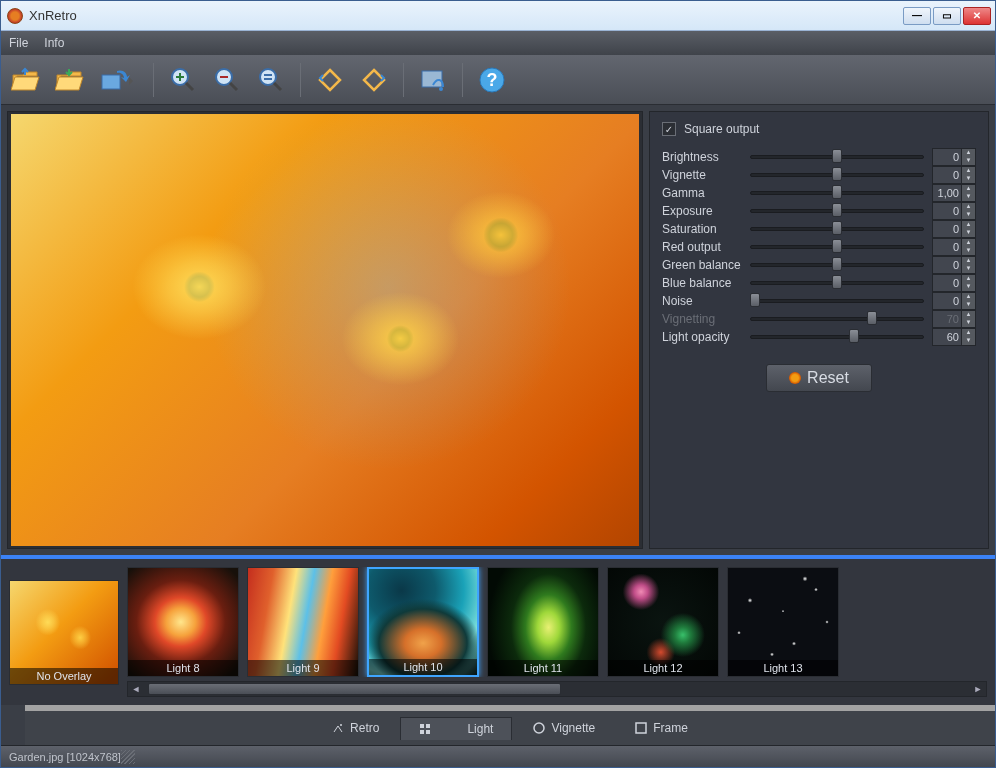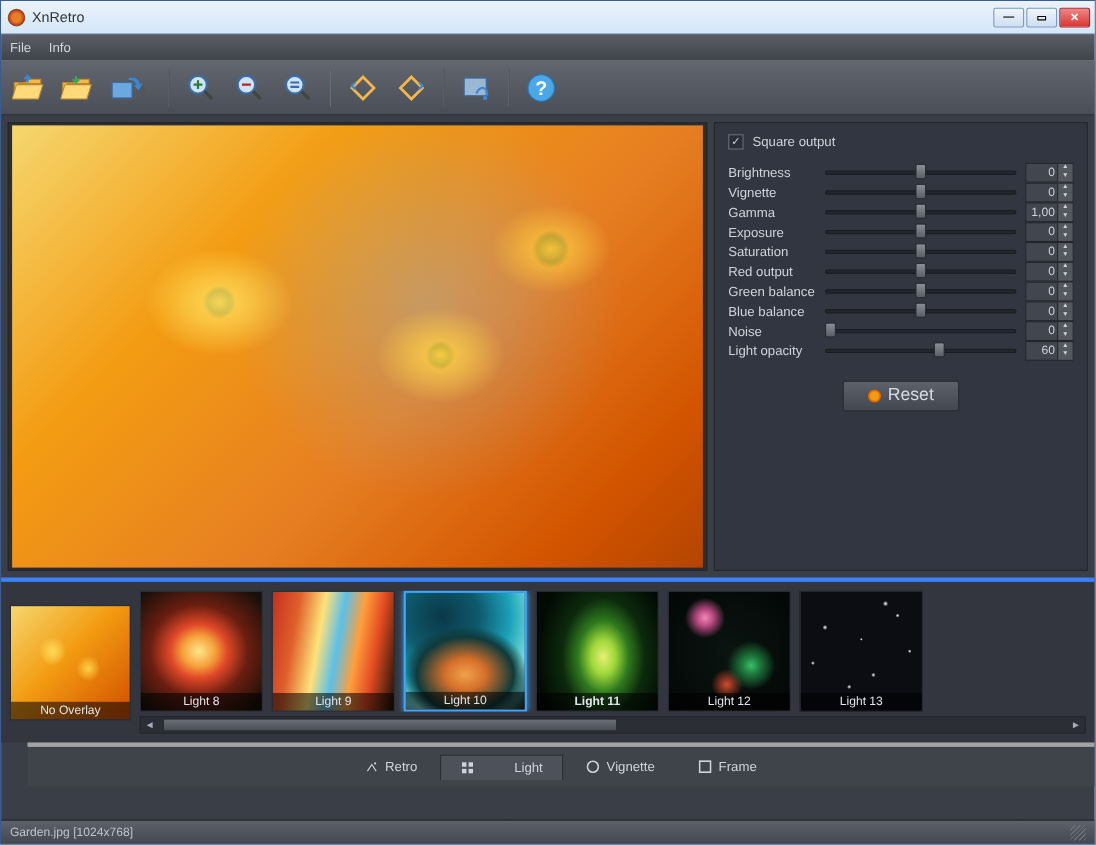--- a/index.html
+++ b/index.html
@@ -53,32 +53,32 @@
   position:relative;}
 .thumbstrip { flex:1; display:flex; flex-direction:column; gap:4px;}
 .thumbs { display:flex; gap:8px; overflow:hidden;}
 .thumb-item { width:112px; height:110px; border:1px solid #2a2d33; position:relative; cursor:pointer; flex-shrink:0;}
 .thumb-item.sel { border:2px solid #3fa5ff; box-shadow:0 0 6px #3fa5ff;}
 .thumb-item .cap { position:absolute; bottom:0; left:0; right:0; background:rgba(0,0,0,.55); color:#e0e4ec; font-size:11px; text-align:center; padding:2px 0;}
 .nooverlay .cap { position:absolute; bottom:0; left:0; right:0; background:rgba(0,0,0,.55); color:#e0e4ec; font-size:11px; text-align:center; padding:2px 0;}
 .hscroll { height:16px; background:#2b2e34; border:1px solid #23262b; display:flex; align-items:center;}
 .hscroll .sbar { height:12px; background:linear-gradient(#6a6e76,#4a4e56); border:1px solid #2a2d33; border-radius:2px; width:50%; margin-left:4px;}
 .hscroll .arr { width:16px; text-align:center; color:#aab; font-size:9px;}
-.tabs { height:40px; background:#3f434a; display:flex; align-items:center; justify-content:center; gap:2px; border-top:4px solid #a3a3a3;margin-left:24px;}
+.tabs { height:40px; background:#3f434a; display:flex; align-items:center; justify-content:center; gap:2px; border-top:6px solid #a3a3a3;margin-left:24px;}
 .tab { padding: 4px 18px; color:#cfd3db; font-size:12px; cursor:pointer; display:flex; align-items:center; gap:6px; border:1px solid transparent; background:#3f434a;}
 .tab.active { background:#4d5159; border:1px solid #2a2d33; border-bottom:none;gap:36px;}
 .tab .ticon{width:12px;height:12px;}
-.status { height:22px; background:linear-gradient(#5d616a,#43474f); color:#bfc3cb; font-size:11px; display:flex; align-items:center; padding:0 8px; border-top:1px solid #23262b; justify-content:space-between;margin-top:30px;}
+.status { height:22px; background:linear-gradient(#5d616a,#43474f); color:#bfc3cb; font-size:11px; display:flex; align-items:center; padding:0 8px; border-top:1px solid #23262b; }
 .grip{width:14px;height:14px;background:repeating-linear-gradient(135deg,#6a6e76 0,#6a6e76 1px,transparent 1px,transparent 3px);}
 
 .l7{background:radial-gradient(circle at 40% 50%,#f7d860 0%,#e67e22 25%,#7a2e0e 55%,#1a0d06 90%);}
 .l8{background:radial-gradient(ellipse at 48% 50%,#ffe68c 0%,#f6a23c 18%,#e04828 32%,#6a1e10 55%,#17100a 92%);}
 .l9{background:linear-gradient(100deg,#c42e1e 0%,#e0602c 20%,#ffe27a 38%,#5cc0e8 52%,#ff9f3c 66%,#e34b22 80%,#151008 100%);}
 .l10{background:radial-gradient(ellipse 120% 95% at 50% 70%,#f0a24a 0%,#d6702a 14%,#0f3a3a 34%,transparent 44%), radial-gradient(circle at 30% 20%,#0a3848 0%,#0e5a6c 30%,#1aa2b8 55%,#7fe0dc 75%,#0a2a2a 100%);}
-.l11{background:radial-gradient(ellipse 55% 80% at 55% 55%,#e8f074 0%,#9fd83a 18%,#2f7a1e 38%,#0c2a0c 62%,#020a04 100%);font-weight:bold;}
+.l11{background:radial-gradient(ellipse 55% 80% at 55% 55%,#e8f074 0%,#9fd83a 18%,#2f7a1e 38%,#0c2a0c 62%,#020a04 100%);}
 .l12{background:radial-gradient(circle at 30% 22%,#f08bb4 0%,#c04d88 6%,transparent 16%), radial-gradient(circle at 68% 62%,#38c06a 0%,#1f7a3c 8%,transparent 22%), radial-gradient(circle at 48% 78%,#d34a2e 0%,transparent 14%), radial-gradient(circle at 50% 50%,#0a1410 0%,#030705 100%);}
 .l13{background:radial-gradient(circle at 20% 30%,#fff 0%,transparent 2%),radial-gradient(circle at 60% 70%,#fff 0%,transparent 2%),radial-gradient(circle at 80% 20%,#fff 0%,transparent 1.5%),radial-gradient(circle at 40% 80%,#fff 0%,transparent 1.8%),radial-gradient(circle at 10% 60%,#fff 0%,transparent 1.5%),radial-gradient(circle at 90% 50%,#fff 0%,transparent 1.5%),radial-gradient(circle at 50% 40%,#fff 0%,transparent 1.5%),radial-gradient(circle at 70% 10%,#fff 0%,transparent 2%),#0b0d12;}
 svg{display:block;}
 </style>
 </head>
 <body>
 
 <div class="window">
   <div class="titlebar">
     <div class="icon"></div>
@@ -299,20 +299,34 @@
                 <div class="thumb" style="left:calc(3% - 5px)"></div>
               </div>
               <div class="spin">
                 <input value="0" style="">
                 <div class="arrows">
                   <div>▲</div>
                   <div>▼</div>
                 </div>
               </div>
             </div>
+            <div class="srow disabled">
+              <span class="lbl">Vignetting</span>
+              <div class="slider">
+                <div class="track"></div>
+                <div class="thumb" style="left:calc(70% - 5px)"></div>
+              </div>
+              <div class="spin">
+                <input value="70" disabled="" style="color: rgb(106, 110, 118);">
+                <div class="arrows">
+                  <div>▲</div>
+                  <div>▼</div>
+                </div>
+              </div>
+            </div>
             <div class="srow">
               <span class="lbl">Light opacity</span>
               <div class="slider">
                 <div class="track"></div>
                 <div class="thumb" style="left:calc(60% - 5px)"></div>
               </div>
               <div class="spin">
                 <input value="60" style="">
                 <div class="arrows">
                   <div>▲</div>

